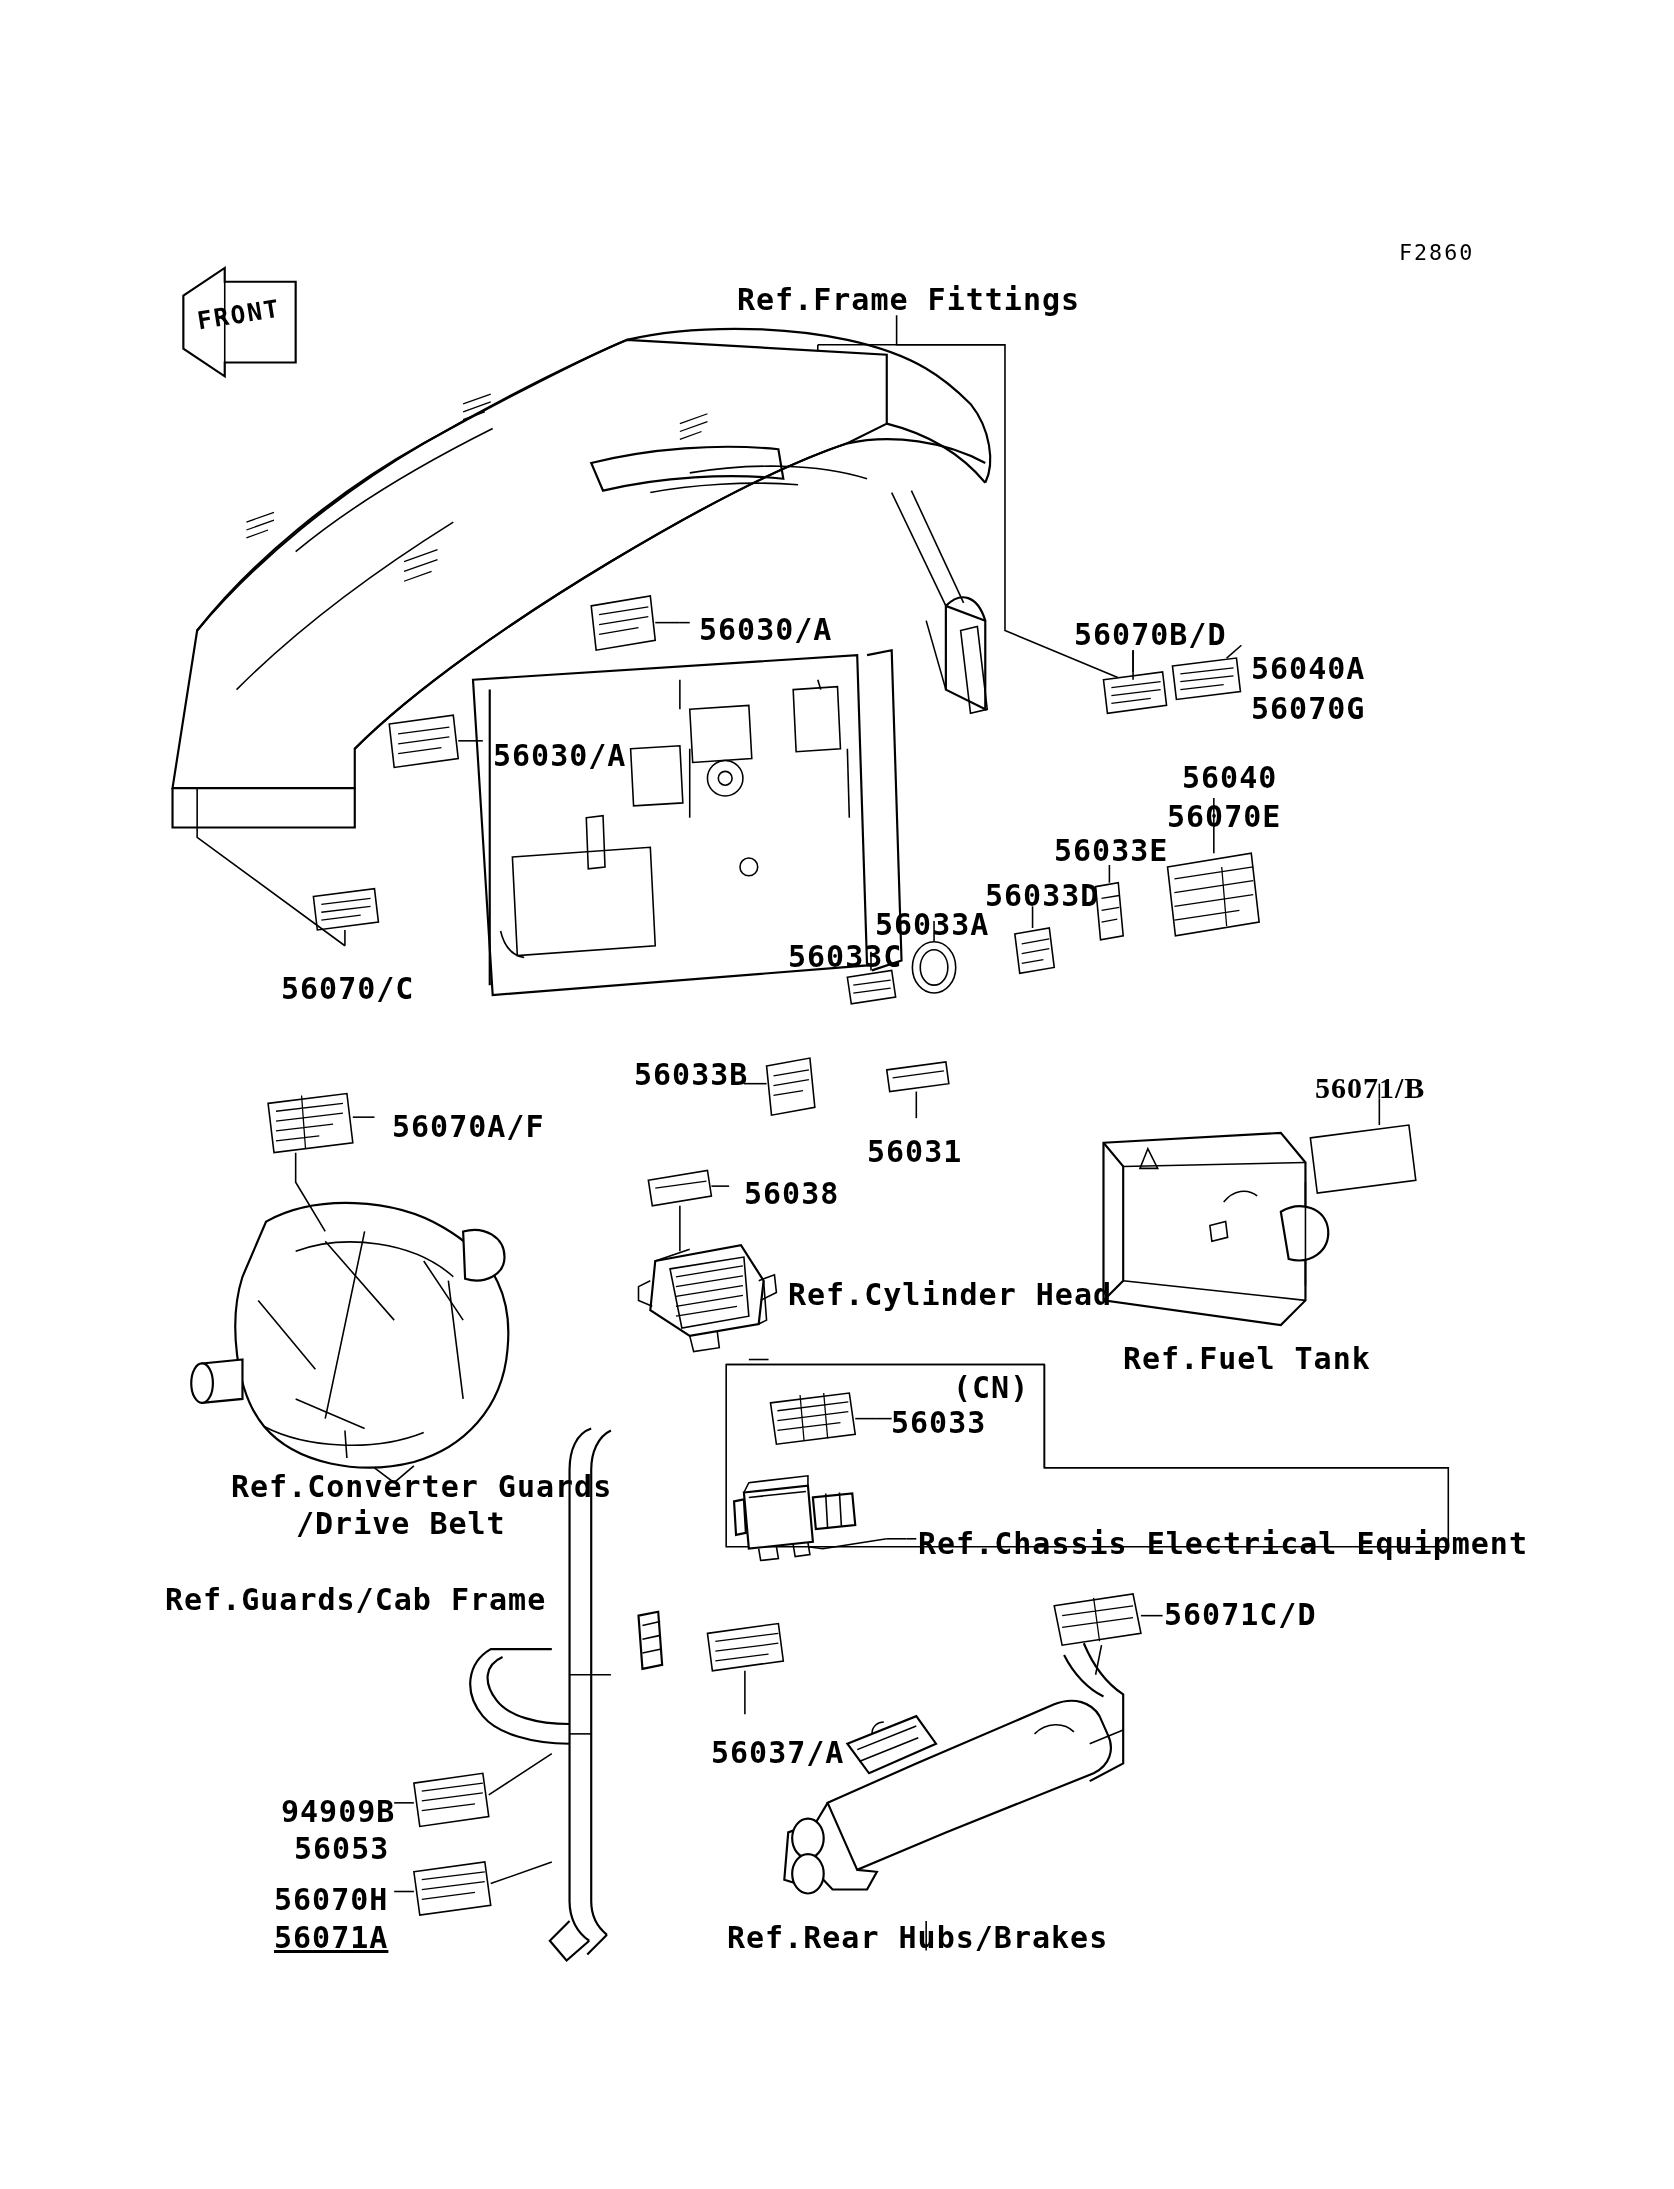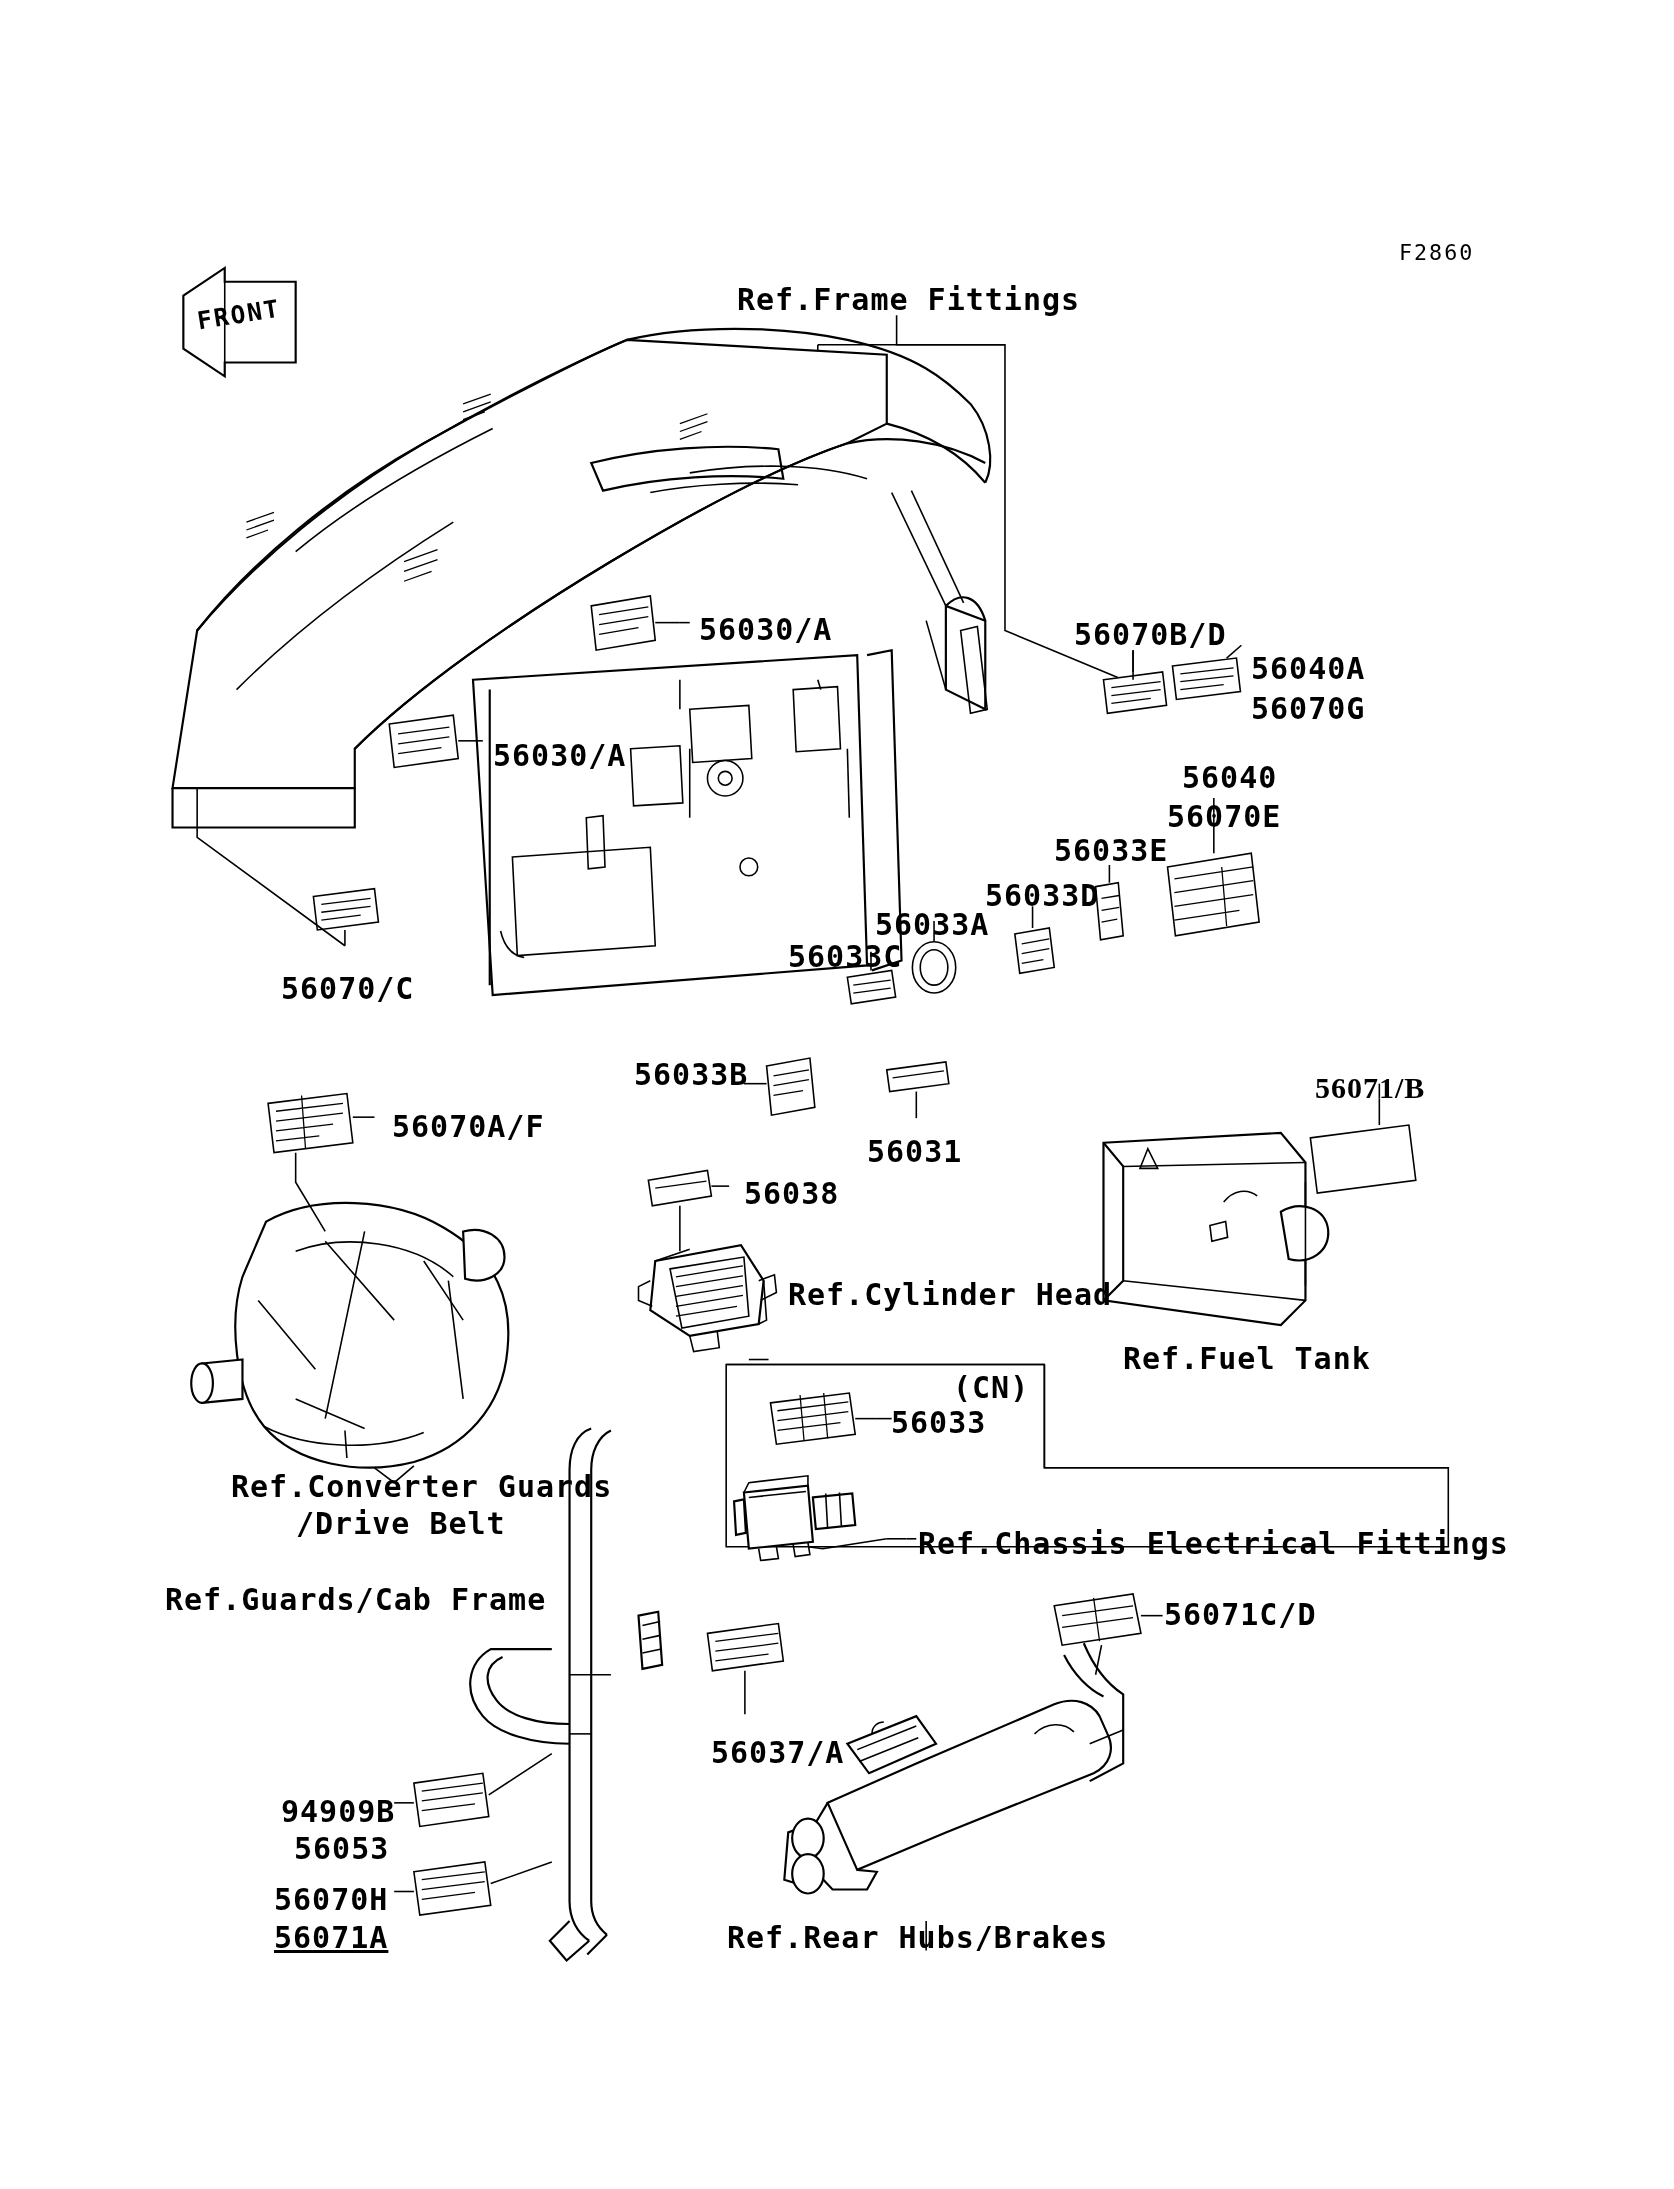--- a/index.html
+++ b/index.html
@@ -344,21 +344,21 @@
   <div class="lbl" style="left:1315px; top:1069px;font-family:Liberation Serif, serif;">56071/B</div>
 
   <div class="lbl" style="left:392px; top:1108px;">56070A/F</div>
   <div class="lbl" style="left:744px; top:1175px;">56038</div>
 
   <div class="lbl" style="left:788px; top:1276px;">Ref.Cylinder Head</div>
   <div class="lbl" style="left:1123px; top:1340px;">Ref.Fuel Tank</div>
 
   <div class="lbl" style="left:953px; top:1369px;">(CN)</div>
   <div class="lbl" style="left:891px; top:1404px;text-align:center;">56033</div>
-  <div class="lbl" style="left:918px; top:1525px;">Ref.Chassis Electrical Fittings</div>
+  <div class="lbl" style="left:918px; top:1525px;">Ref.Chassis Electrical Equipment</div>
 
   <div class="lbl" style="left:231px; top:1468px;">Ref.Converter Guards</div>
   <div class="lbl" style="left:296px; top:1505px;">/Drive Belt</div>
 
   <div class="lbl" style="left:165px; top:1581px;">Ref.Guards/Cab Frame</div>
 
   <div class="lbl" style="left:1164px; top:1596px;">56071C/D</div>
   <div class="lbl" style="left:711px; top:1734px;">56037/A</div>
 
   <div class="lbl" style="left:281px; top:1793px;">94909B</div>

